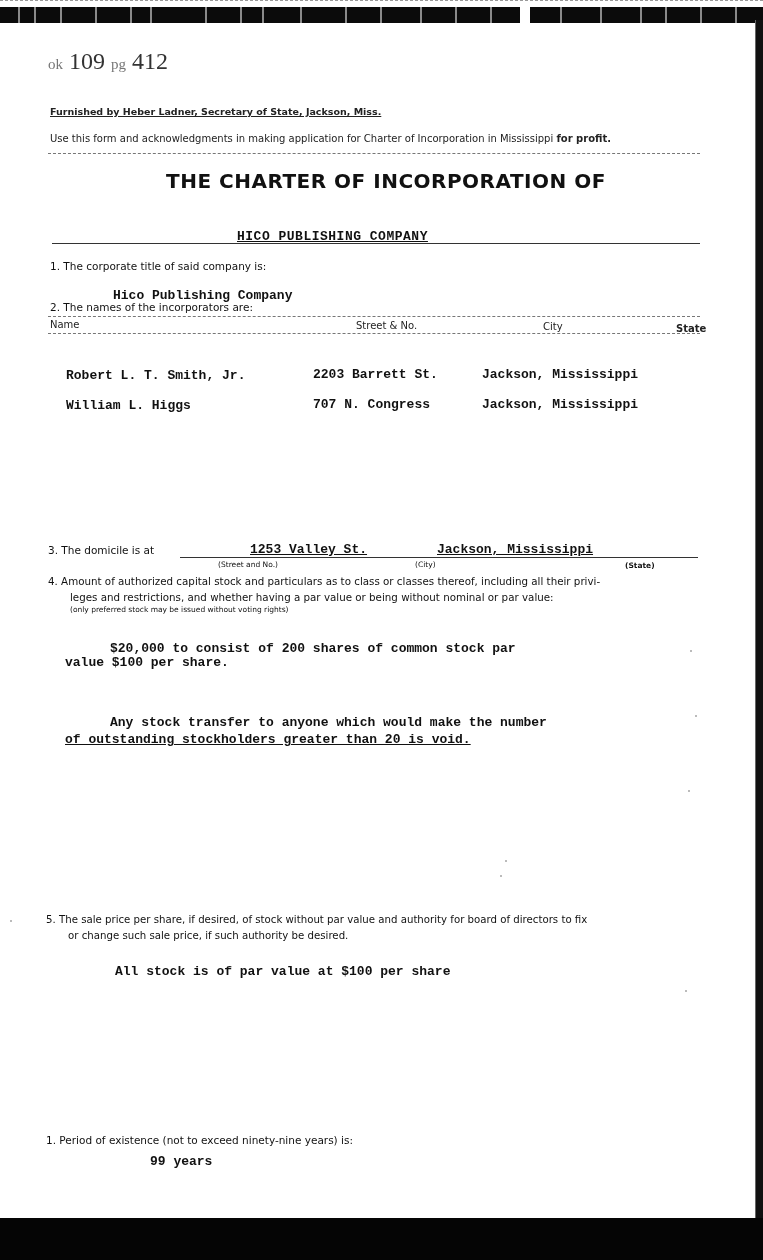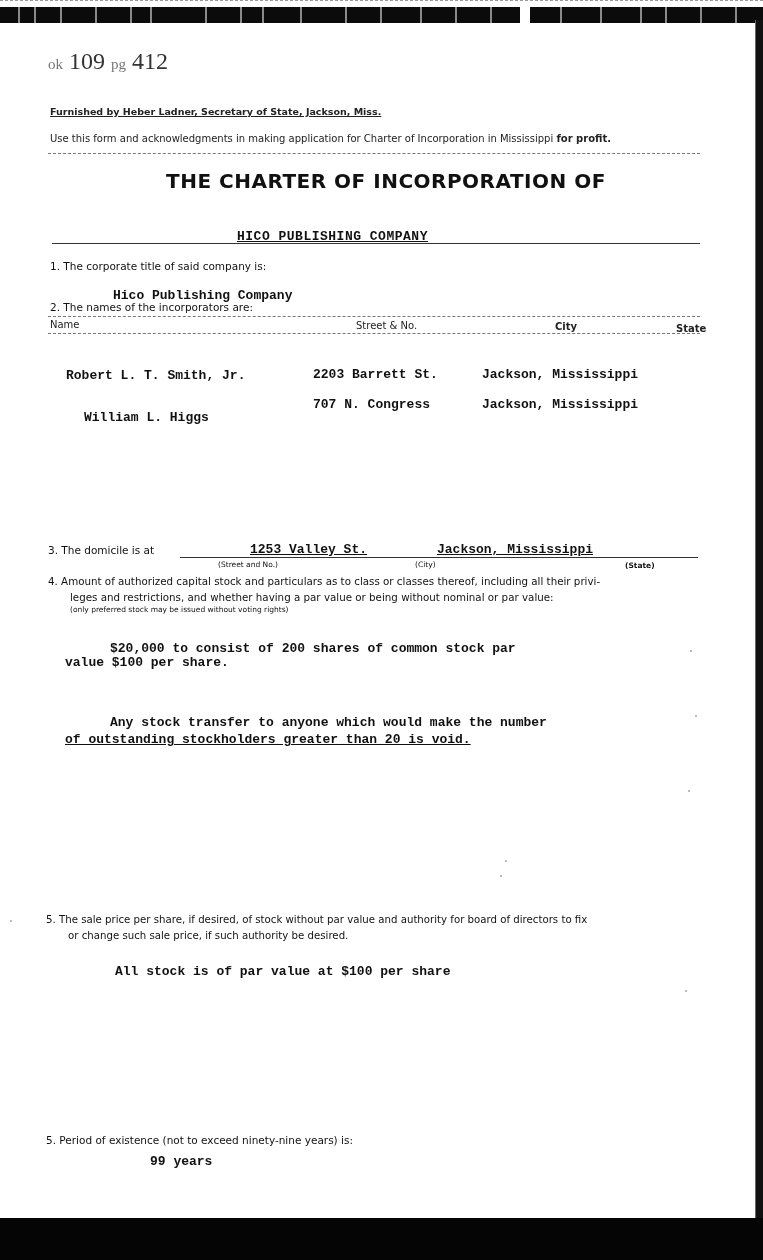--- a/index.html
+++ b/index.html
@@ -78,29 +78,29 @@
 <div class="solidline" style="left:52px; top:243px; width:648px;"></div>
 <div class="abs mono company" style="left:237px; top:229px;">HICO PUBLISHING COMPANY</div>
 
 <div class="abs item" style="left:50px; top:260px;">1.  The corporate title of said company is:</div>
 <div class="abs mono typed" style="left:113px; top:288px;">Hico Publishing Company</div>
 
 <div class="abs item" style="left:50px; top:301px;">2.  The names of the incorporators are:</div>
 <div class="dashline" style="left:48px; top:316px; width:652px;"></div>
 <div class="abs colhead" style="left:50px; top:319px;">Name</div>
 <div class="abs colhead" style="left:356px; top:320px;">Street &amp; No.</div>
-<div class="abs colhead" style="left:555px; top:321px;font-weight:bold;">City</div>
+<div class="abs colhead" style="left:543px; top:321px;">City</div>
 <div class="abs colhead" style="left:676px; top:323px; font-weight:bold;">State</div>
 <div class="dashline" style="left:48px; top:333px; width:652px;"></div>
 
 <div class="abs mono typed" style="left:66px; top:368px;">Robert L. T. Smith, Jr.</div>
 <div class="abs mono typed" style="left:313px; top:367px;">2203 Barrett St.</div>
 <div class="abs mono typed" style="left:482px; top:367px;">Jackson, Mississippi</div>
 
-<div class="abs mono typed" style="left:84px; top:398px;margin-top:12px;">William L. Higgs</div>
+<div class="abs mono typed" style="left:66px; top:398px;">William L. Higgs</div>
 <div class="abs mono typed" style="left:313px; top:397px;">707 N. Congress</div>
 <div class="abs mono typed" style="left:482px; top:397px;">Jackson, Mississippi</div>
 
 <div class="abs item" style="left:48px; top:544px;">3.  The domicile is at</div>
 <div class="solidline" style="left:180px; top:557px; width:518px;"></div>
 <div class="abs mono typed" style="left:250px; top:542px; text-decoration:underline;">1253  Valley St.</div>
 <div class="abs mono typed" style="left:437px; top:542px; text-decoration:underline;">Jackson, Mississippi</div>
 <div class="abs smallnote" style="left:218px; top:560px;">(Street and No.)</div>
 <div class="abs smallnote" style="left:415px; top:560px;text-align:right;">(City)</div>
 <div class="abs smallnote" style="left:625px; top:561px; font-weight:bold;">(State)</div>
@@ -111,21 +111,21 @@
 
 <div class="abs mono typed" style="left:110px; top:641px;">$20,000 to consist of 200 shares of common stock par</div>
 <div class="abs mono typed" style="left:65px; top:655px;">value $100 per share.</div>
 <div class="abs mono typed" style="left:110px; top:715px;">Any stock transfer to anyone which would make the number</div>
 <div class="abs mono typed" style="left:65px; top:732px;text-decoration:underline;">of outstanding stockholders greater than 20 is void.</div>
 
 <div class="abs item" style="left:46px; top:914px; font-size:10.2px;">5.  The sale price per share, if desired, of stock without par value and authority for board of directors to fix</div>
 <div class="abs item" style="left:68px; top:930px; font-size:10.2px;">or change such sale price, if such authority be desired.</div>
 <div class="abs mono typed" style="left:115px; top:964px;">All stock is of par value at $100 per share</div>
 
-<div class="abs item" style="left:46px; top:1134px;">5.  Period of existence (not to exceed ninety-nine years) is:</div>
+<div class="abs item" style="left:46px; top:1134px;">1.  Period of existence (not to exceed ninety-nine years) is:</div>
 <div class="abs mono typed" style="left:150px; top:1154px;">99 years</div>
 
 <div class="speck" style="left:690px;top:650px"></div>
 <div class="speck" style="left:695px;top:715px"></div>
 <div class="speck" style="left:688px;top:790px"></div>
 <div class="speck" style="left:505px;top:860px"></div>
 <div class="speck" style="left:500px;top:875px"></div>
 <div class="speck" style="left:685px;top:990px"></div>
 <div class="speck" style="left:10px;top:920px"></div>
 

